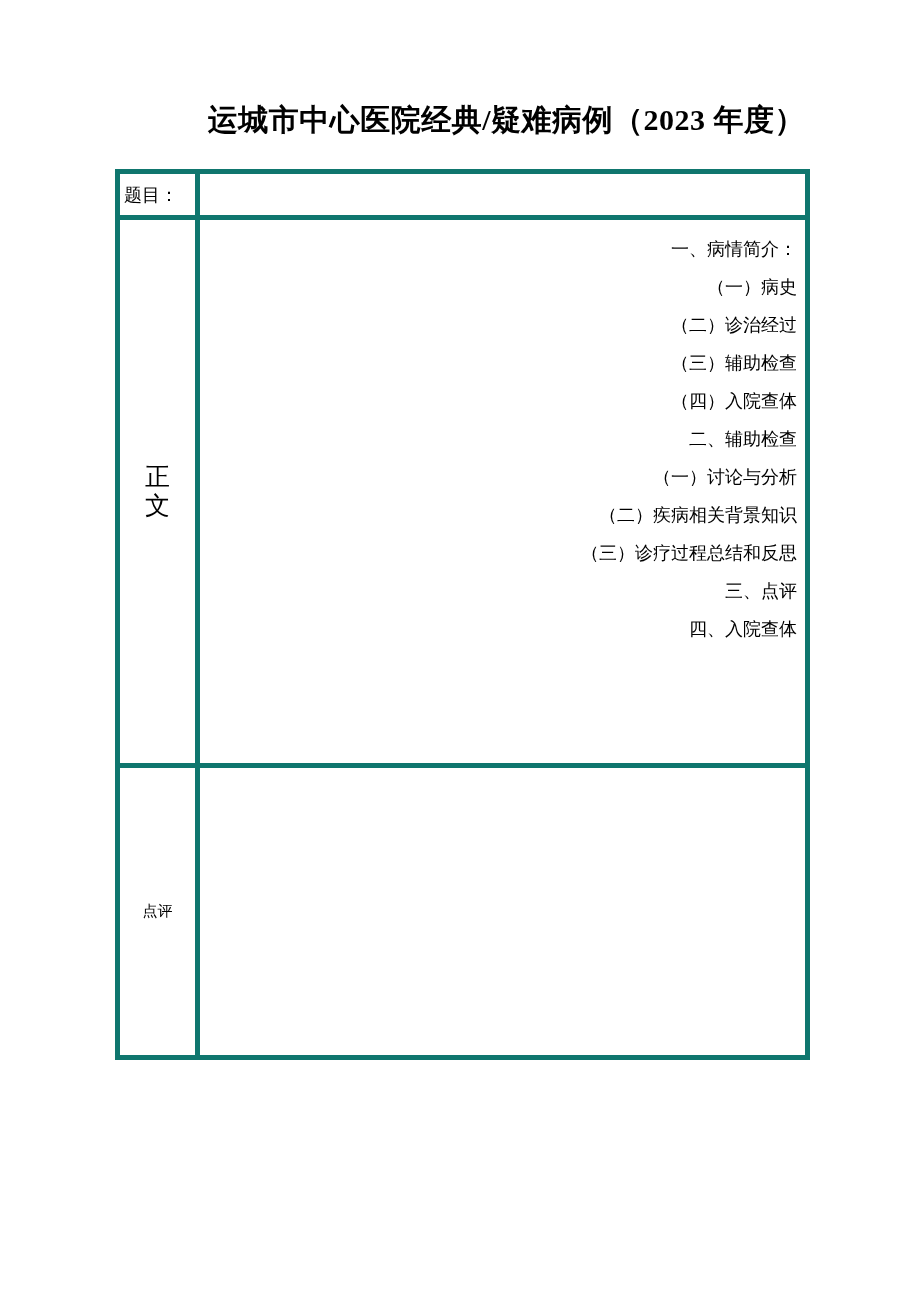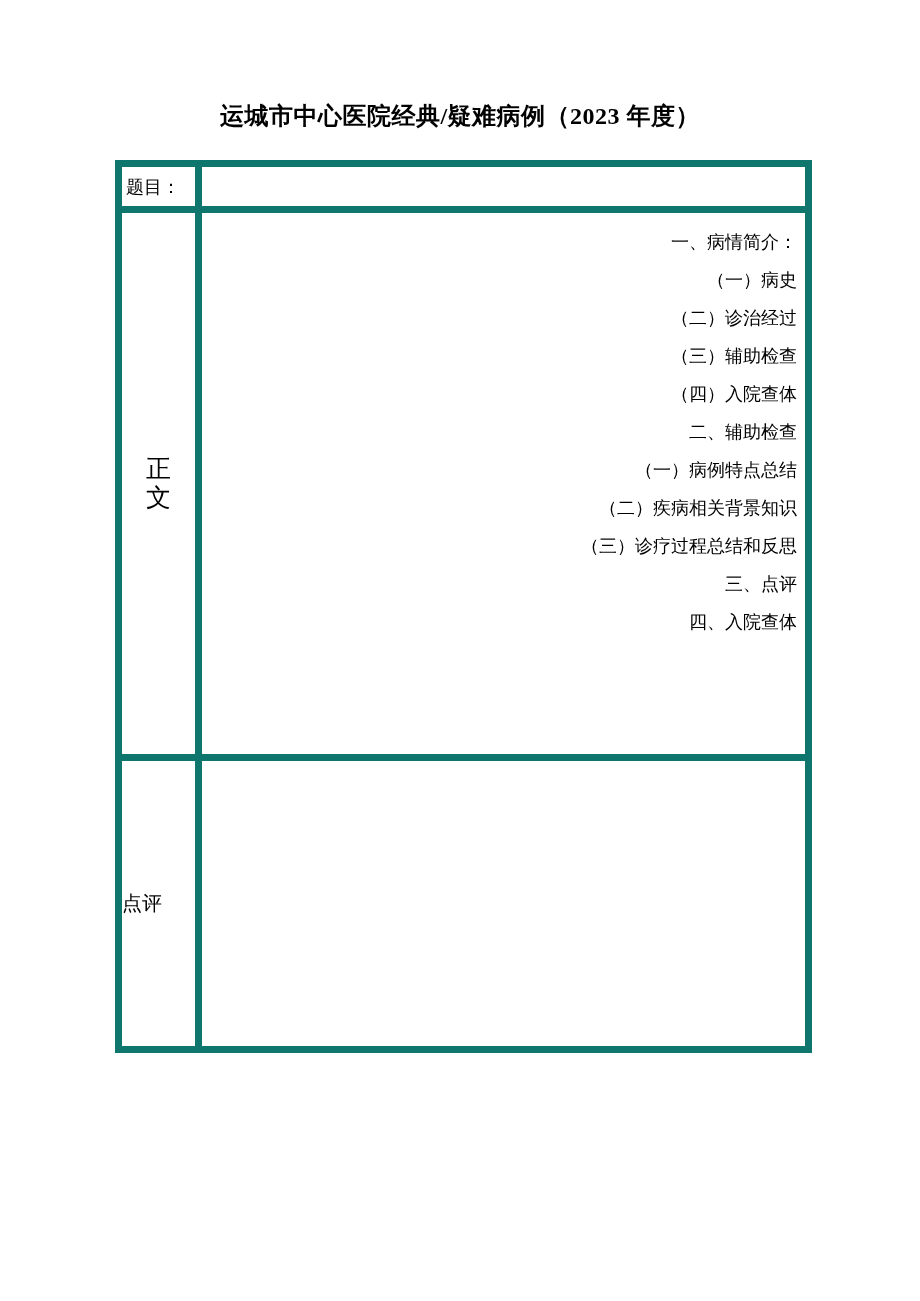--- a/index.html
+++ b/index.html
@@ -7,33 +7,33 @@
       background: #ffffff;
       font-family: "SimSun", "宋体", serif;
       width: 920px;
       height: 1301px;
       position: relative;
     }
     .page {
       padding: 100px 115px 0 115px;
     }
     .title {
-      text-align: center;
-      font-size: 24px;
+      text-align: right;
+      font-size: 30px;
       letter-spacing: 0.5px;
       margin-bottom: 28px;
       white-space: pre;
     }
     table {
       border-collapse: collapse;
       width: 100%;
       table-layout: fixed;
     }
     td {
-      border: 7px solid #0f766e;
+      border: 5px solid #0f766e;
       font-size: 18px;
       vertical-align: middle;
       padding: 0;
     }
     .row-header td { height: 46px; }
     .row-meta td { height: 46px; }
     .label-cell {
       padding-left: 4px;
       white-space: nowrap;
     }
@@ -60,21 +60,22 @@
       padding: 10px 8px 0 2px;
       height: 548px;
       text-align: right;
     }
     .body-content .line {
       font-size: 18px;
       line-height: 38px;
       white-space: pre;
     }
     .review-cell {
-      font-size: 20px;
+      text-align: center;
+      font-size: 15px;
       height: 292px;
       vertical-align: middle;
     }
     .review-content {
       height: 292px;
       vertical-align: top;
     }
   </style>
 </head>
 <body>
@@ -102,21 +103,21 @@
       <td class="vertical-label">
         <span class="vlabel-inner">正文</span>
       </td>
       <td class="body-content" colspan="4">
         <div class="line">一、病情简介：</div>
         <div class="line" style="padding-left:26px">（一）病史</div>
         <div class="line" style="padding-left:26px">（二）诊治经过</div>
         <div class="line" style="padding-left:26px">（三）辅助检查</div>
         <div class="line" style="padding-left:26px">（四）入院查体</div>
         <div class="line">二、辅助检查</div>
-        <div class="line" style="padding-left:26px">（一）病例特点总结</div>
+        <div class="line" style="padding-left:26px">（一）讨论与分析</div>
         <div class="line" style="padding-left:26px">（二）疾病相关背景知识</div>
         <div class="line" style="padding-left:26px">（三）诊疗过程总结和反思</div>
         <div class="line">三、点评</div>
         <div class="line">四、入院查体</div>
       </td>
     </tr>
 
     <tr>
       <td class="review-cell">点评</td>
       <td class="review-content" colspan="4"></td>

